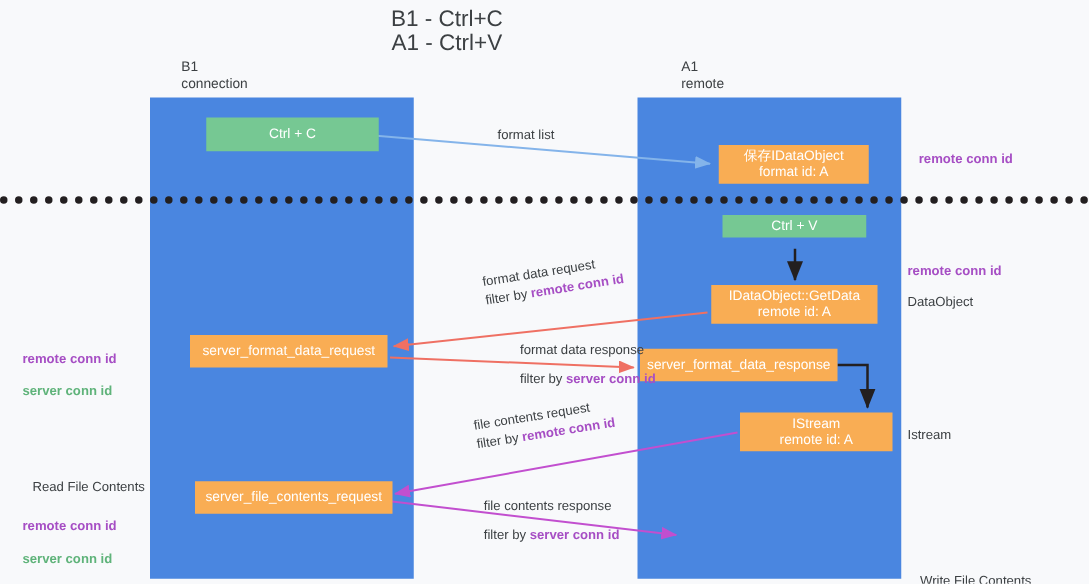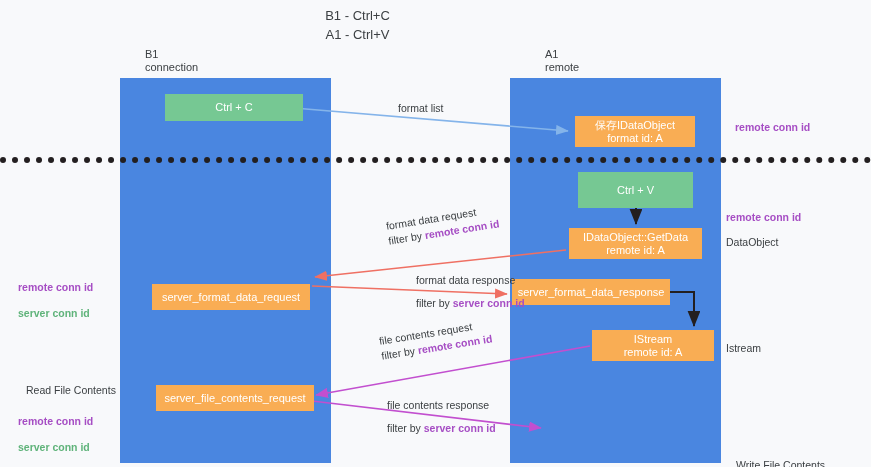--- a/index.html
+++ b/index.html
@@ -9,21 +9,21 @@
     font-family:"Liberation Sans","DejaVu Sans",sans-serif;
     overflow:hidden;
     position:relative;
   }
   .stage{position:absolute;left:0;top:0;width:871px;height:467px;}
   .abs{position:absolute;}
 
   
   .title{
     left:0;top:6px;width:715px;text-align:center;
-    font-size:13px;color:#3c4043;line-height:19px;
+    font-size:18px;color:#3c4043;line-height:19px;
     white-space:pre-line;
   }
 
   
   .col-head{
     font-size:11px;color:#3c4043;text-align:left;line-height:13px;
     white-space:pre-line;
   }
   #head-b1{left:145px;top:48px;width:140px;}
   #head-a1{left:545px;top:48px;width:170px;}
@@ -48,23 +48,23 @@
     font-size:11px;
     line-height:13px;
     white-space:pre-line;
     padding:2px 4px;
   }
   .green{background:#76c893;}
   .orange{background:#f9ad54;}
 
   #n-ctrlc{left:165px;top:94px;width:138px;height:27px;}
   #n-save-ido{left:575px;top:116px;width:120px;height:31px;}
-  #n-ctrlv{left:578px;top:172px;width:115px;height:36px;}
+  #n-ctrlv{left:578px;top:172px;width:115px;height:18px;}
   #n-getdata{left:569px;top:228px;width:133px;height:31px;}
-  #n-sfdreq{left:152px;top:268px;width:158px;height:26px;margin-top:16px;}
+  #n-sfdreq{left:152px;top:268px;width:158px;height:26px;}
   #n-sfdresp{left:512px;top:279px;width:158px;height:26px;}
   #n-istream{left:592px;top:330px;width:122px;height:31px;}
   #n-sfcreq{left:156px;top:385px;width:158px;height:26px;}
   #n-sfcresp{left:546px;top:417px;width:162px;height:26px;}
 
   
   .side{font-size:10.5px;line-height:13px;color:#3c4043;white-space:pre-line;}
   .purple{color:#a64ec4;font-weight:bold;}
   .green-t{color:#5fb37a;font-weight:bold;}
 

